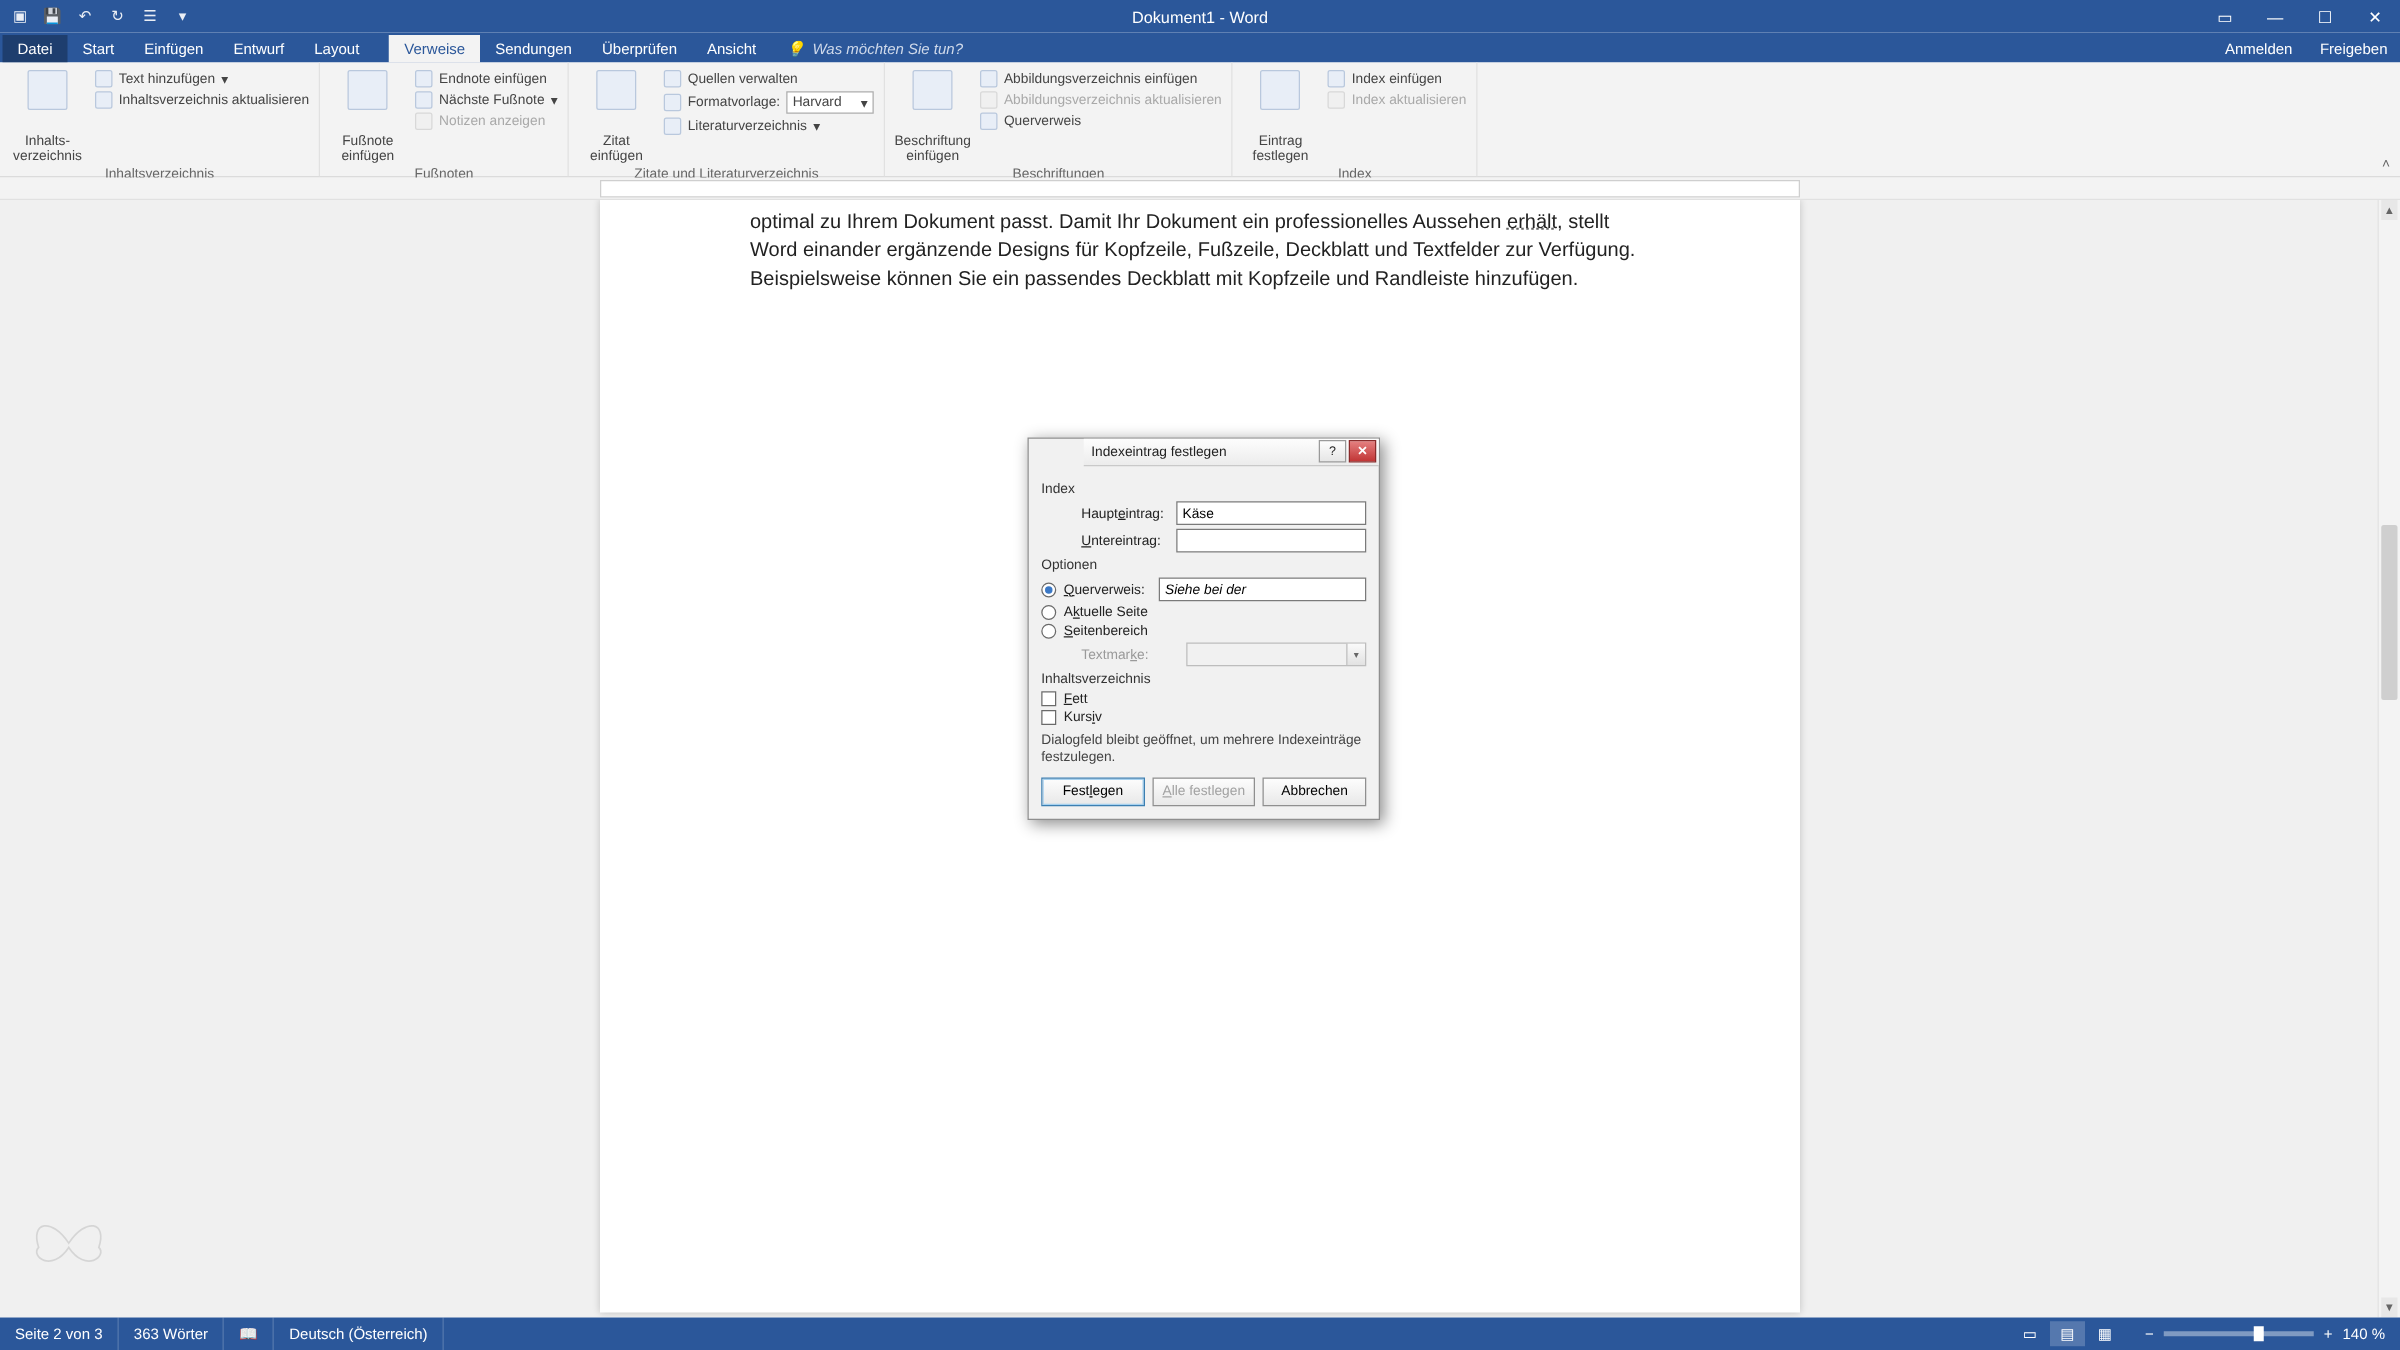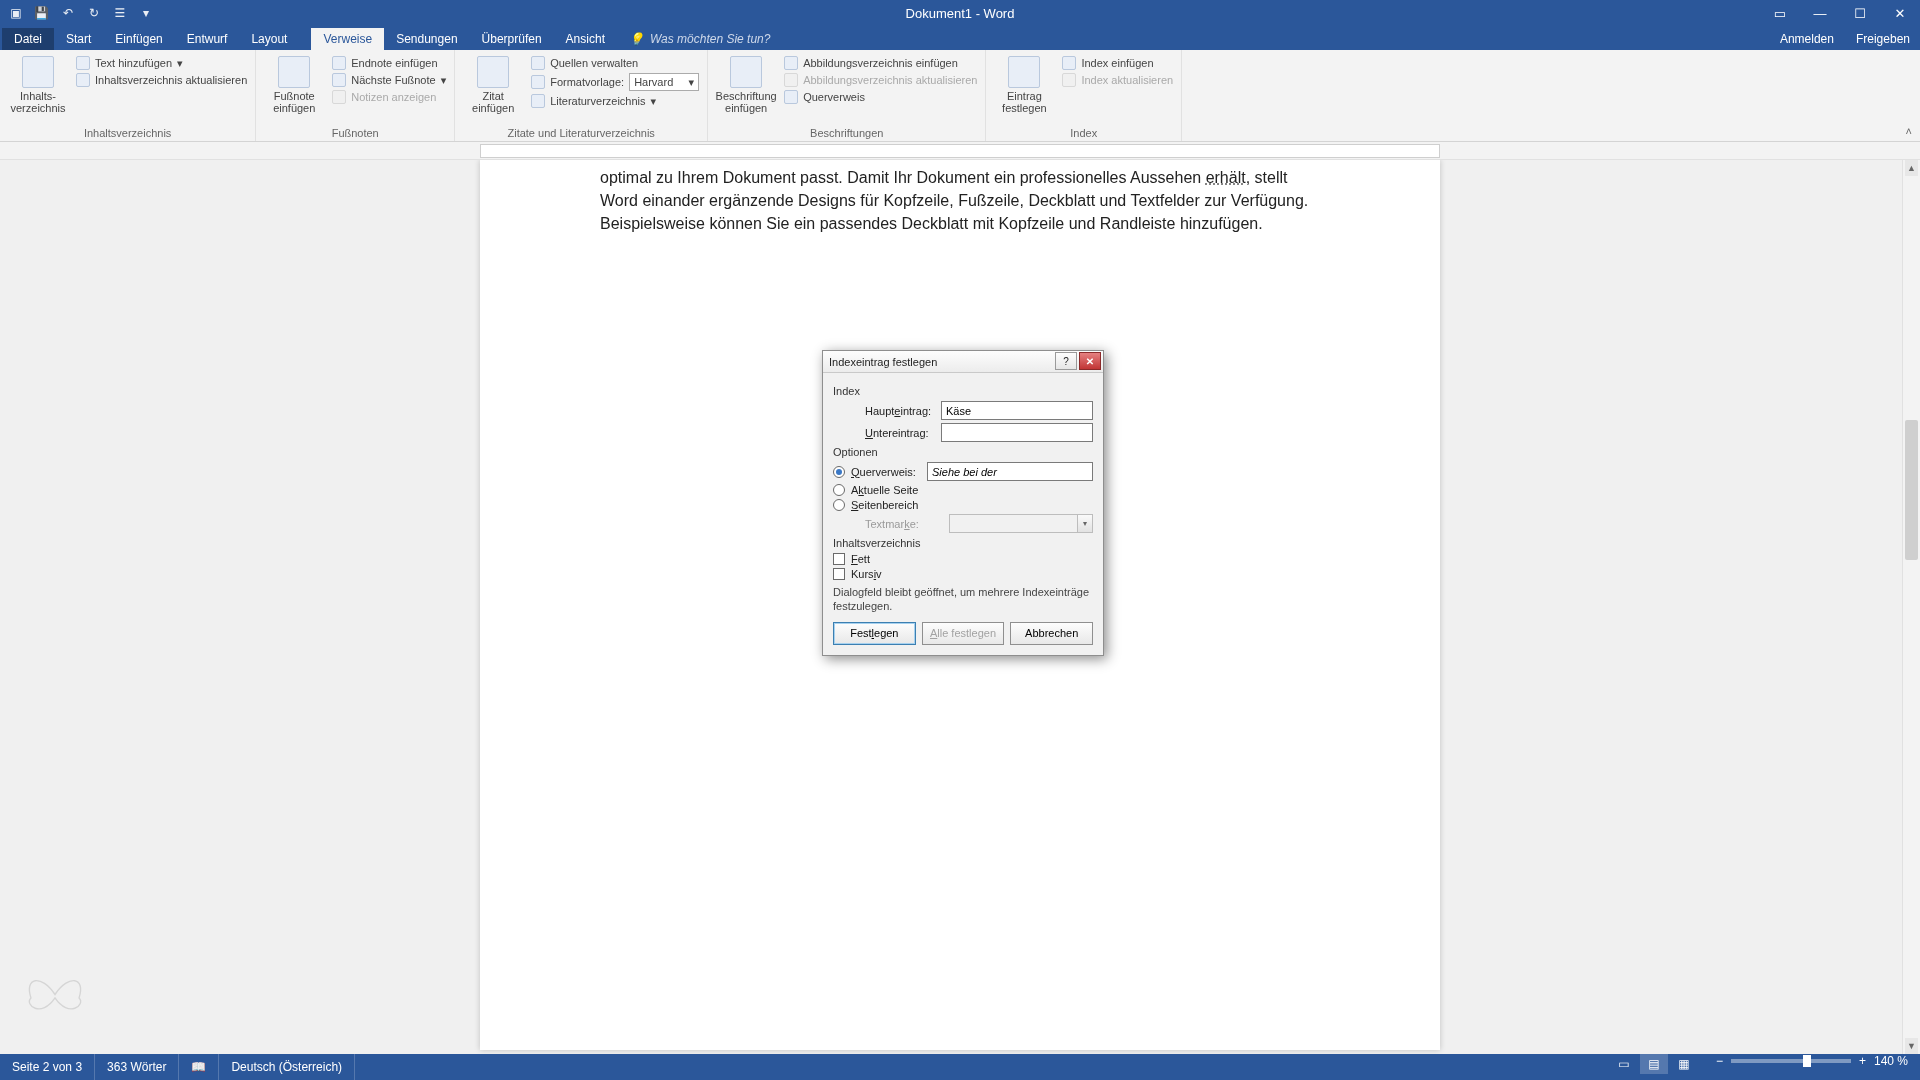--- a/index.html
+++ b/index.html
@@ -20,21 +20,21 @@
 .tab.active { background: #f3f3f3; color: #2b579a; margin-left: 12px; }
 .tell-me { display: flex; align-items: center; gap: 6px; color: #cfd9ea; padding: 4px 12px; font-style: italic; }
 .right-tabs { margin-left: auto; display: flex; align-items: center; gap: 2px; }
 .right-tabs .tab { padding: 4px 10px; }
 
 
 .ribbon { height: 92px; background: #f3f3f3; border-bottom: 1px solid #d4d4d4; display: flex; font-size: 11px; color: #444; position: relative; }
 .group { border-right: 1px solid #e1e1e1; padding: 4px 8px 2px 8px; display: flex; flex-direction: column; justify-content: space-between; }
 .group-body { display: flex; align-items: flex-start; gap: 8px; }
 .group-label { text-align: center; color: #666; font-size: 11px; padding-top: 2px; }
-.bigbtn { display: flex; flex-direction: column; align-items: center; width: 60px; gap: 2px; padding-top: 2px; text-align: center; line-height: 1.1; }
+.bigbtn { display: flex; flex-direction: column; align-items: center; width: 60px; gap: 19px; padding-top: 2px; text-align: center; line-height: 1.1; }
 .bigbtn .ic { width: 32px; height: 32px; background: #e8eef7; border: 1px solid #b9c8dd; border-radius: 2px; }
 .smallstack { display: flex; flex-direction: column; gap: 3px; padding-top: 2px; }
 .smallbtn { display: flex; align-items: center; gap: 5px; white-space: nowrap; }
 .smallbtn .sic { width: 14px; height: 14px; background: #e8eef7; border: 1px solid #b9c8dd; border-radius: 2px; flex-shrink: 0; }
 .smallbtn.disabled { color: #a9a9a9; }
 .smallbtn.disabled .sic { border-color: #d8d8d8; background: #f0f0f0; }
 .style-combo { border: 1px solid #ababab; background: #fff; height: 18px; width: 70px; font-size: 11px; padding: 0 4px; display: inline-flex; align-items: center; justify-content: space-between; }
 .ribbon-collapse { position: absolute; right: 8px; bottom: 4px; color: #666; font-size: 11px; }
 
 
@@ -47,31 +47,31 @@
 .doc-text { position: absolute; top: 6px; left: 120px; right: 120px; font-size: 16px; line-height: 1.45; color: #222; font-family: Calibri, sans-serif; }
 .doc-text .u { text-decoration: underline dotted #666; }
 
 
 .vscroll { position: absolute; right: 0; top: 0; bottom: 0; width: 18px; background: #f3f3f3; border-left: 1px solid #e1e1e1; }
 .vscroll .thumb { position: absolute; left: 2px; right: 2px; top: 260px; height: 140px; background: #cfcfcf; border-radius: 2px; }
 .vscroll .arr { position: absolute; left: 2px; right: 2px; height: 16px; background: #e7e7e7; display:flex; align-items:center; justify-content:center; font-size:9px; color:#666; }
 .vscroll .arr.up { top: 0; } .vscroll .arr.dn { bottom: 0; }
 
 
-.status { position: absolute; left: 0; right: 0; bottom: 0; height: 26px; background: #2b579a; color: #fff; display: flex; align-items: flex-start; font-size: 12px; }
+.status { position: absolute; left: 0; right: 0; bottom: 0; height: 26px; background: #2b579a; color: #fff; display: flex; align-items: center; font-size: 12px; }
 .status .seg { padding: 0 12px; border-right: 1px solid rgba(255,255,255,.2); height: 100%; display: flex; align-items: center; gap: 6px; }
 .status .views { margin-left: auto; display: flex; align-items: center; gap: 2px; padding-right: 6px; }
 .status .vbtn { width: 28px; height: 20px; display: flex; align-items: center; justify-content: center; }
 .status .zoom { display: flex; align-items: center; gap: 8px; padding: 0 12px; }
 .status .zoom .slider { width: 120px; height: 4px; background: rgba(255,255,255,.4); position: relative; }
 .status .zoom .slider .knob { position: absolute; left: 72px; top: -4px; width: 8px; height: 12px; background: #fff; }
 
 
 .dialog { position: absolute; left: 822px; top: 350px; width: 282px; background: #f1f1f1; border: 1px solid #8e8e8e; box-shadow: 3px 3px 12px rgba(0,0,0,.45); font-size: 11px; color: #222; z-index: 50; }
-.dlg-title { height: 22px; background: linear-gradient(#fdfdfd,#ececec); border-bottom: 1px solid #c9c9c9; display: flex; align-items: center; padding: 0 6px; position: relative; }
+.dlg-title { height: 22px; background: linear-gradient(#fdfdfd,#ececec); border-bottom: 1px solid #c9c9c9; display: flex; align-items: center; padding: 0 6px; position: relative; margin-left: 44px; }
 .dlg-title .dbtns { position: absolute; right: 2px; top: 1px; display: flex; gap: 2px; }
 .dlg-title .dhb { width: 22px; height: 18px; border: 1px solid #9a9a9a; display:flex; align-items:center; justify-content:center; font-size:10px; background: linear-gradient(#fdfdfd,#e6e6e6); }
 .dlg-title .dclose { background: linear-gradient(#e58080,#c13535); border-color:#8a2a2a; color:#fff; font-weight:bold; }
 .dlg-body { padding: 8px 10px 10px 10px; }
 .dlg-section { font-size: 11px; color: #333; margin: 4px 0 4px 0; }
 .row { display: flex; align-items: center; margin: 3px 0; gap: 6px; }
 .row label { width: 78px; }
 .row.indent label { margin-left: 32px; }
 .txt { flex: 1; height: 19px; border: 1px solid #7a7a7a; background: #fff; font-size: 11px; padding: 1px 4px; }
 .txt.disabled { background: #f1f1f1; color: #999; border-color: #bdbdbd; }

